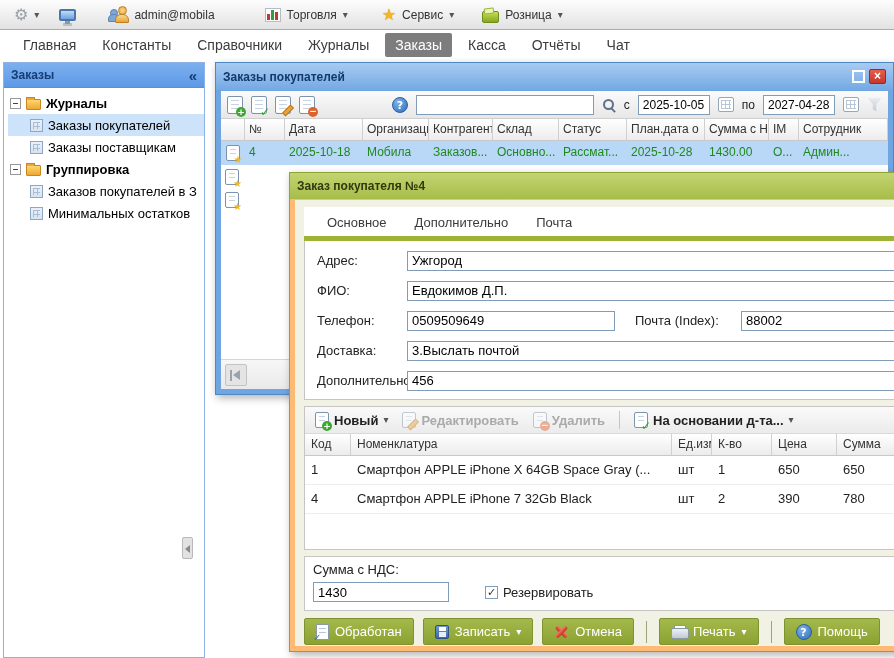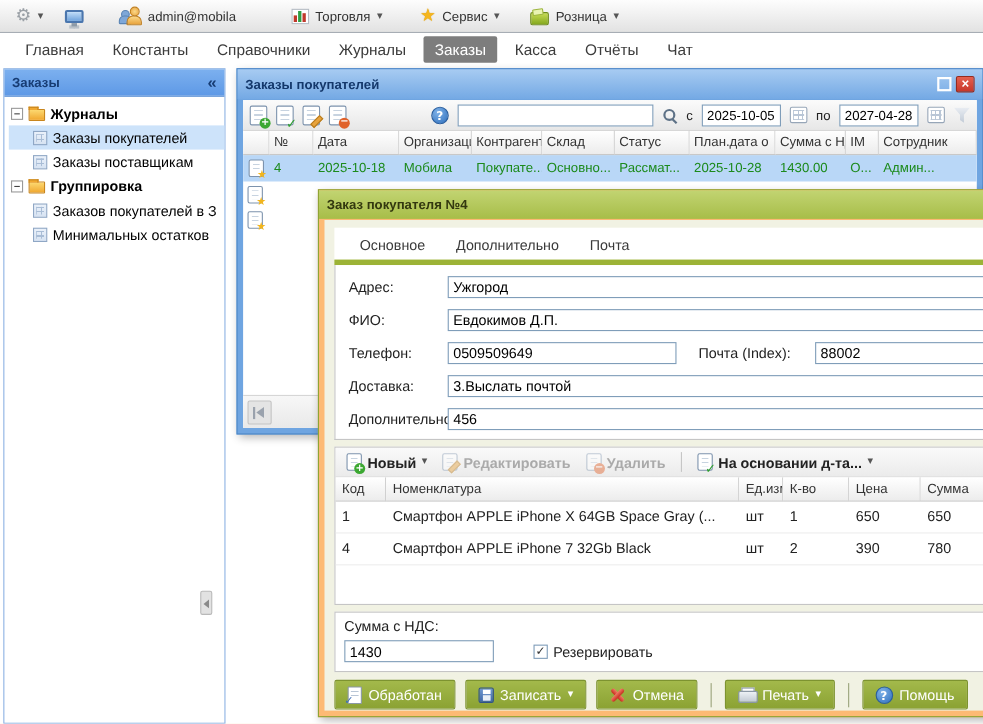--- a/index.html
+++ b/index.html
@@ -299,21 +299,21 @@
         <span class="gh c9">IM</span>
         <span class="gh c10">Сотрудник</span>
       </div>
       <div class="grow">
         <span class="gc c0">
             <span class="i-doc sm star"></span>
           </span>
         <span class="gc c1">4</span>
         <span class="gc c2">2025-10-18</span>
         <span class="gc c3">Мобила</span>
-        <span class="gc c4">Покупате...</span>
+        <span class="gc c4">Заказов...</span>
         <span class="gc c5">Основно...</span>
         <span class="gc c6">Рассмат...</span>
         <span class="gc c7">2025-10-28</span>
         <span class="gc c8">1430.00</span>
         <span class="gc c9">О...</span>
         <span class="gc c10">Админ...</span>
       </div>
       <div class="hidden-rows">
         <span class="i-doc sm star"></span>
         <span class="i-doc sm star"></span>

